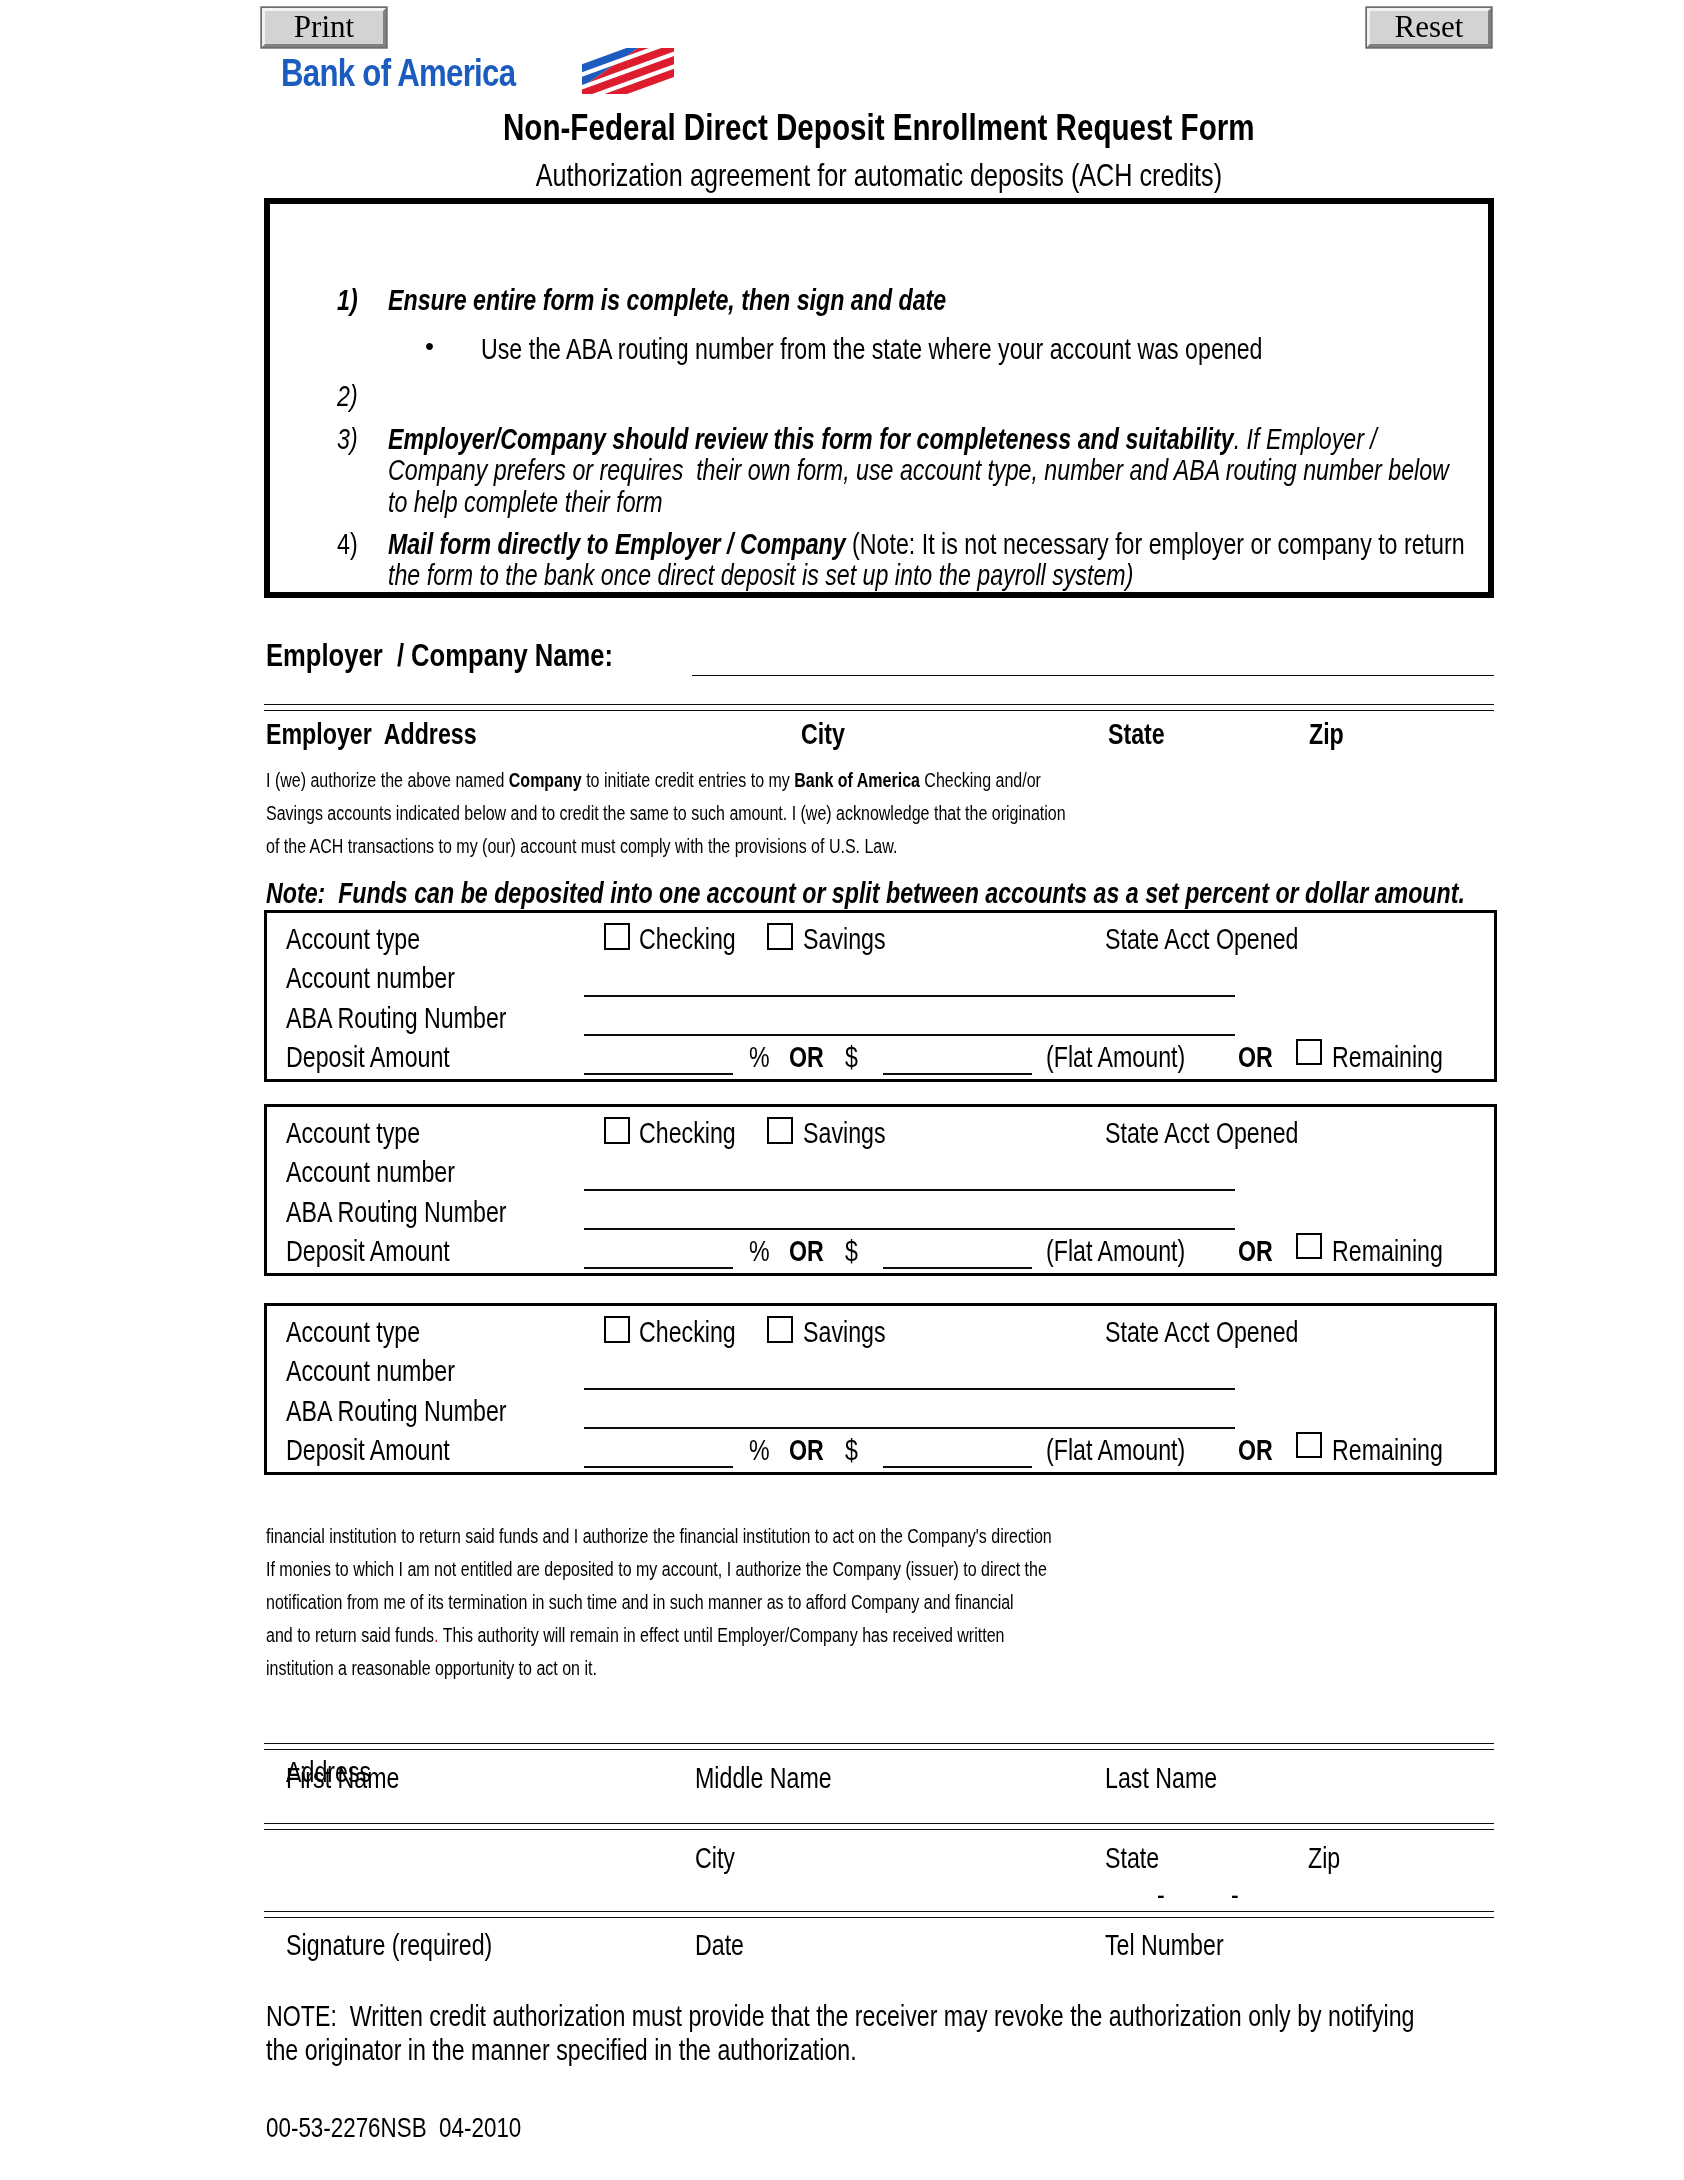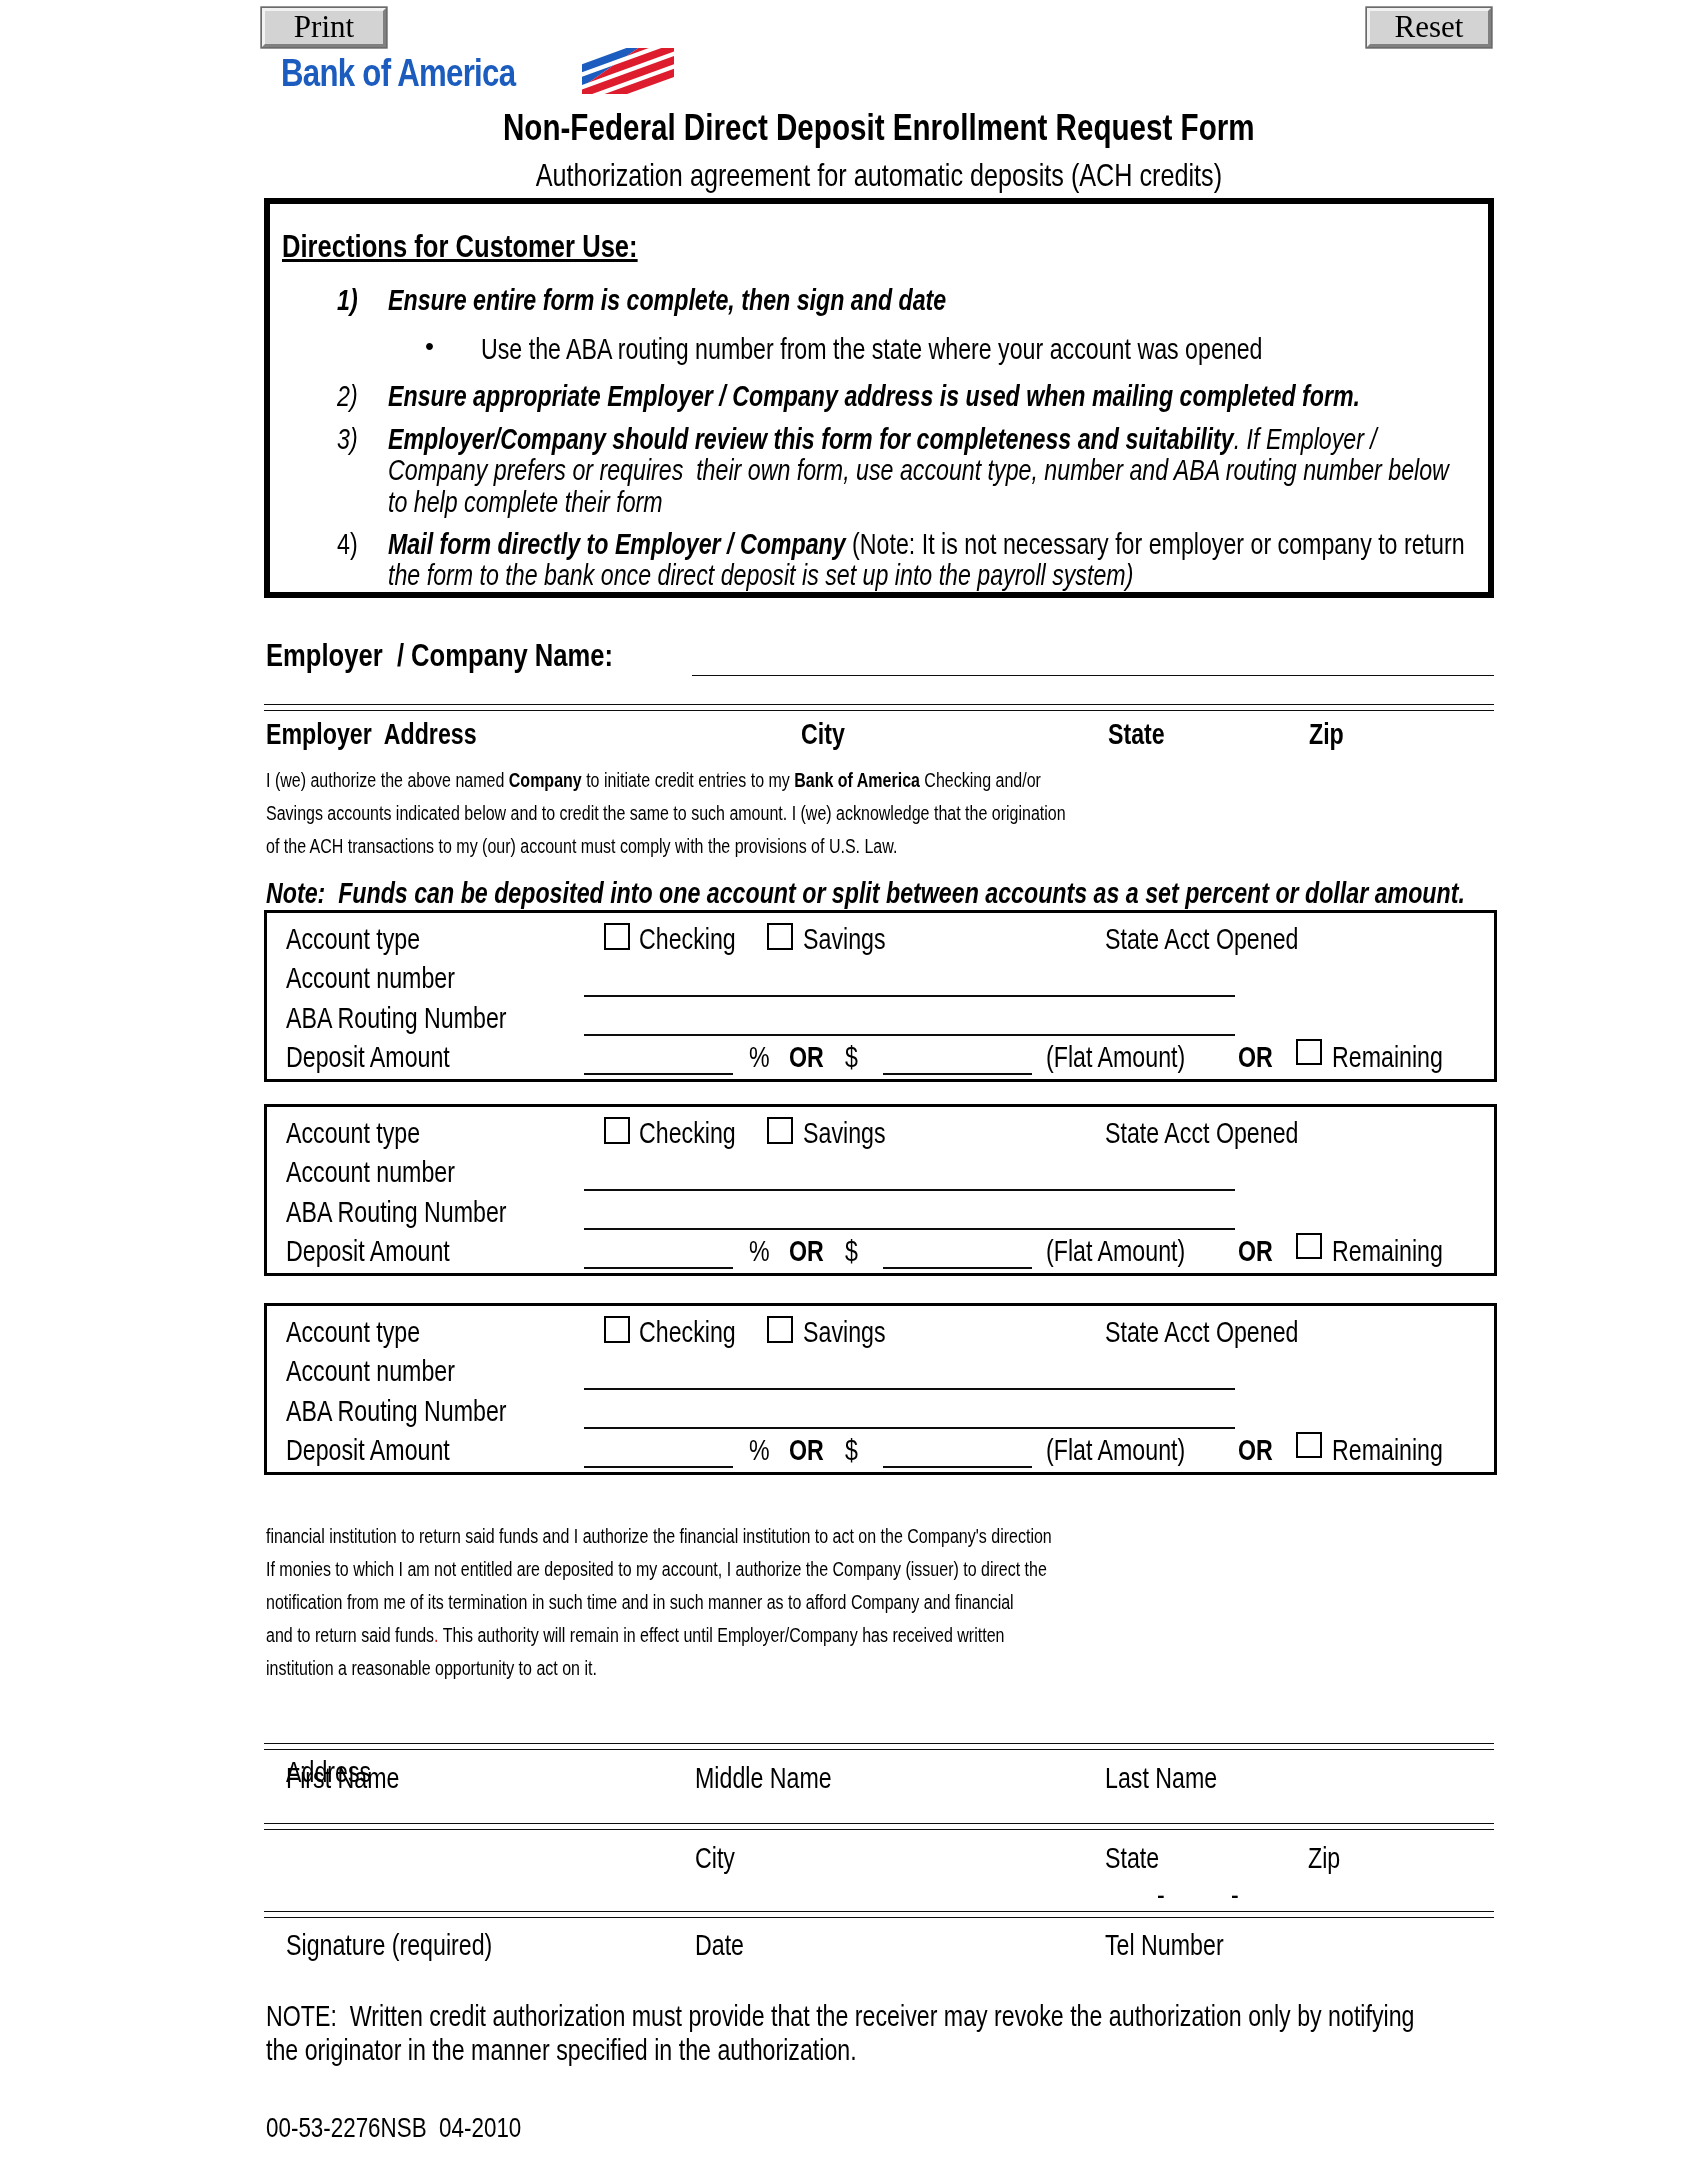--- a/index.html
+++ b/index.html
@@ -82,32 +82,28 @@
   </div>
 
   <div class="abs center-row" style="left:228px;top:107px;">
     <span class="sxc b" style="font-size:37px;">Non-Federal Direct Deposit Enrollment Request Form</span>
   </div>
   <div class="abs center-row" style="left:228px;top:157px;">
     <span class="sxc" style="font-size:31.5px;">Authorization agreement for automatic deposits (ACH credits)</span>
   </div>
 
   <div class="dirbox">
-    <div class="abs" style="left:12px;top:24px;">
-      <span class="sx b u" style="font-size:32px;">Directions for Customer Use:</span>
-    </div>
 
     <div class="dnum bi" style="top:80px;"><span class="sx">1)</span></div>
     <div class="dline" style="top:80px;"><span class="sx bi">Ensure entire form is complete, then sign and date</span></div>
 
     <div class="abs" style="left:155px;top:128px;font-size:25.6px;">•</div>
     <div class="abs" style="left:211px;top:129px;font-size:29px;"><span class="sx">Use the ABA routing number from the state where your account was opened</span></div>
 
     <div class="dnum i" style="top:176px;"><span class="sx">2)</span></div>
-    <div class="dline" style="top:176px;"><span class="sx bi">Ensure appropriate Employer / Company address is used when mailing completed form.</span></div>
 
     <div class="dnum i" style="top:219px;"><span class="sx">3)</span></div>
     <div class="dline" style="top:219px;"><span class="sx"><span class="bi">Employer/Company should review this form for completeness and suitability</span><span class="i">. If Employer /</span></span></div>
     <div class="dline" style="top:250px;"><span class="sx i">Company prefers or requires  their own form, use account type, number and ABA routing number below</span></div>
     <div class="dline" style="top:282px;"><span class="sx i">to help complete their form</span></div>
 
     <div class="dnum" style="top:324px;"><span class="sx">4)</span></div>
     <div class="dline" style="top:324px;"><span class="sx"><span class="bi">Mail form directly to Employer / Company</span><span class="rg"> (Note: It is not necessary for employer or company to return</span></span></div>
     <div class="dline" style="top:355px;font-style:italic;"><span class="sx">the form to the bank once direct deposit is set up into the payroll system)</span></div>
   </div>

